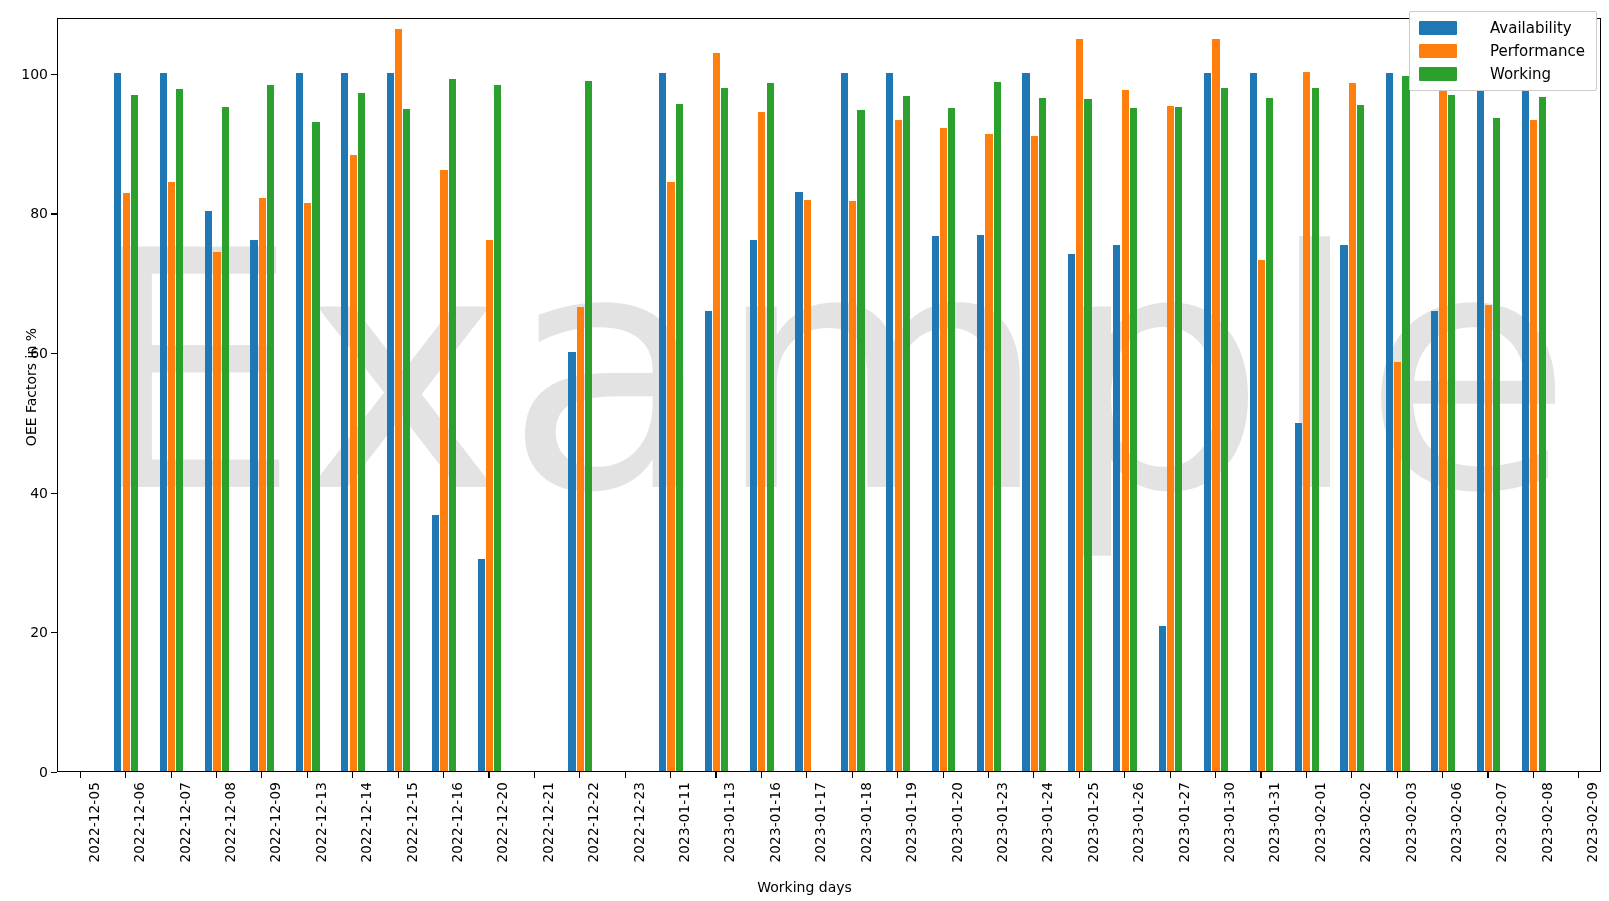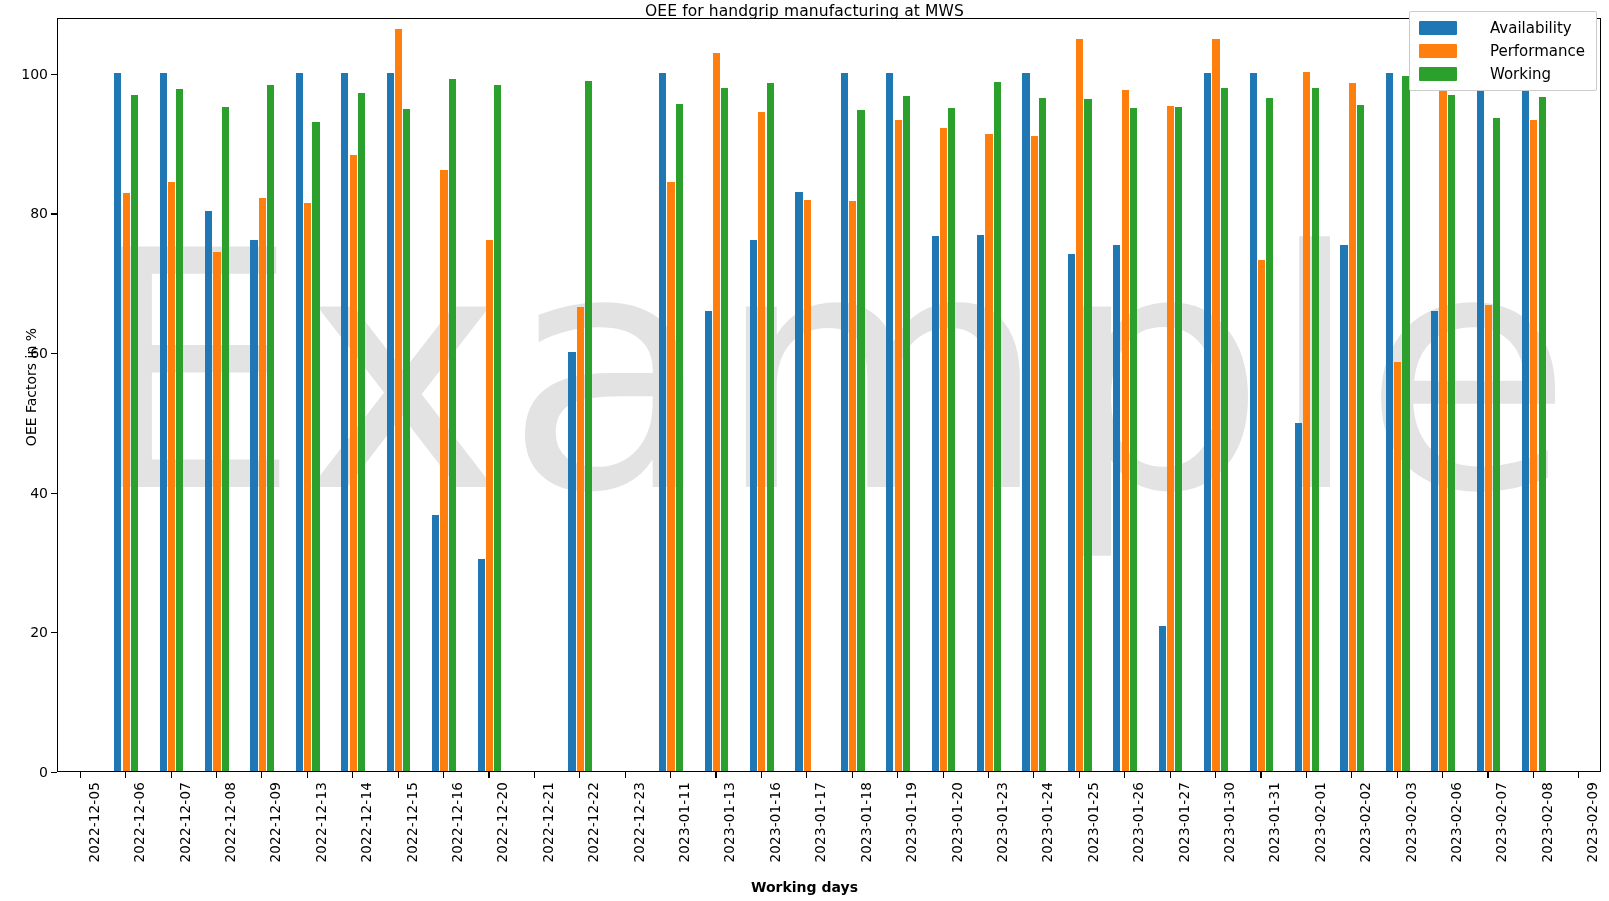--- a/index.html
+++ b/index.html
@@ -72,21 +72,20 @@
   }
 
   
   #xlabel {
     position: absolute;
     left: 0; right: 0;
     bottom: 6px;
     text-align: center;
     font-size: 14px;
     color: #000000;
-    font-weight: bold;
   }
   .xtick-mark {
     position: absolute;
     top: 772px;
     width: 1.1px;
     height: 6px;
     background: #000000;
   }
   .xtick-label {
     position: absolute;
@@ -164,21 +163,20 @@
     color: #000000;
     white-space: nowrap;
     margin-left: 24px;
   }
 </style>
 </head>
 <body>
 
 <div id="figure">
 
-  <div id="chart-title">OEE for handgrip manufacturing at MWS</div>
 
   <div id="ylabel">OEE Factors in %</div>
   <div id="y-ticks">
       <div class="ytick-label" style="top: 772px;">0</div>
       <div class="ytick-mark" style="top: 772px;"></div>
       <div class="ytick-label" style="top: 632.37px;">20</div>
       <div class="ytick-mark" style="top: 632.37px;"></div>
       <div class="ytick-label" style="top: 492.741px;">40</div>
       <div class="ytick-mark" style="top: 492.741px;"></div>
       <div class="ytick-label" style="top: 353.111px;">60</div>

